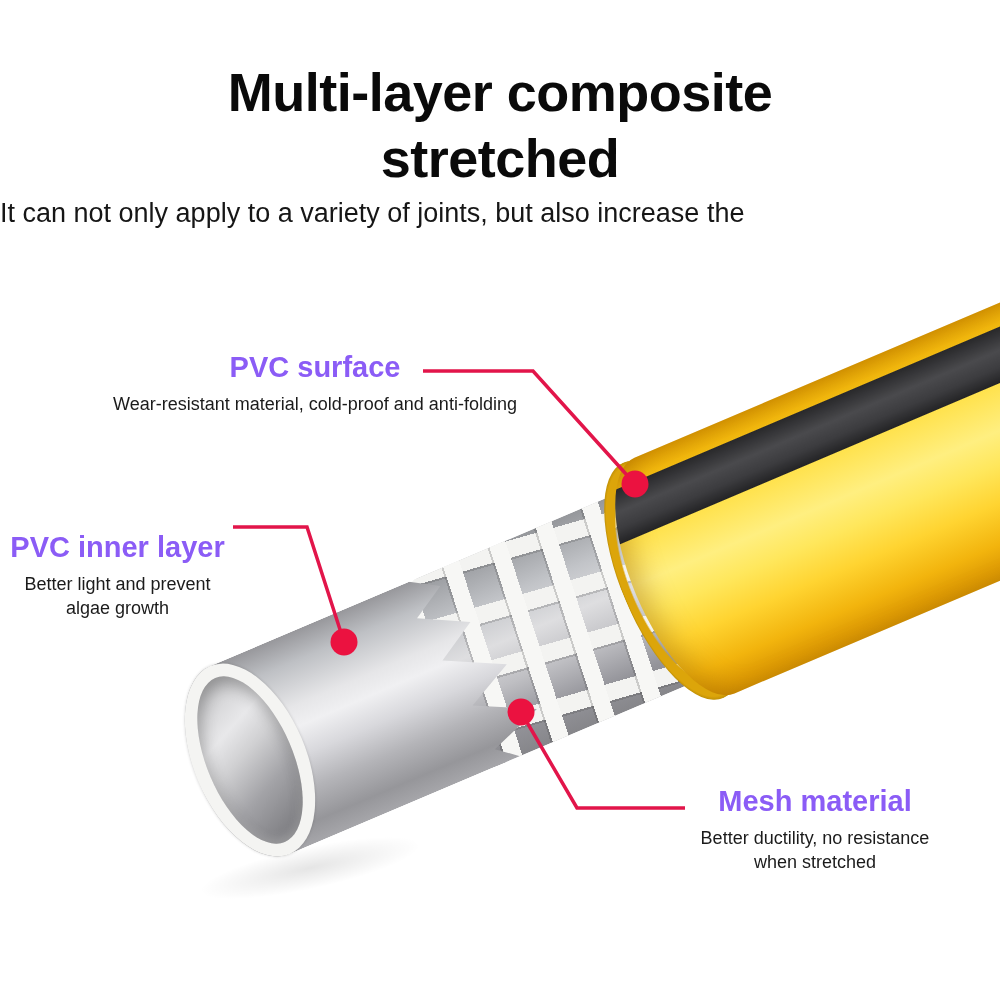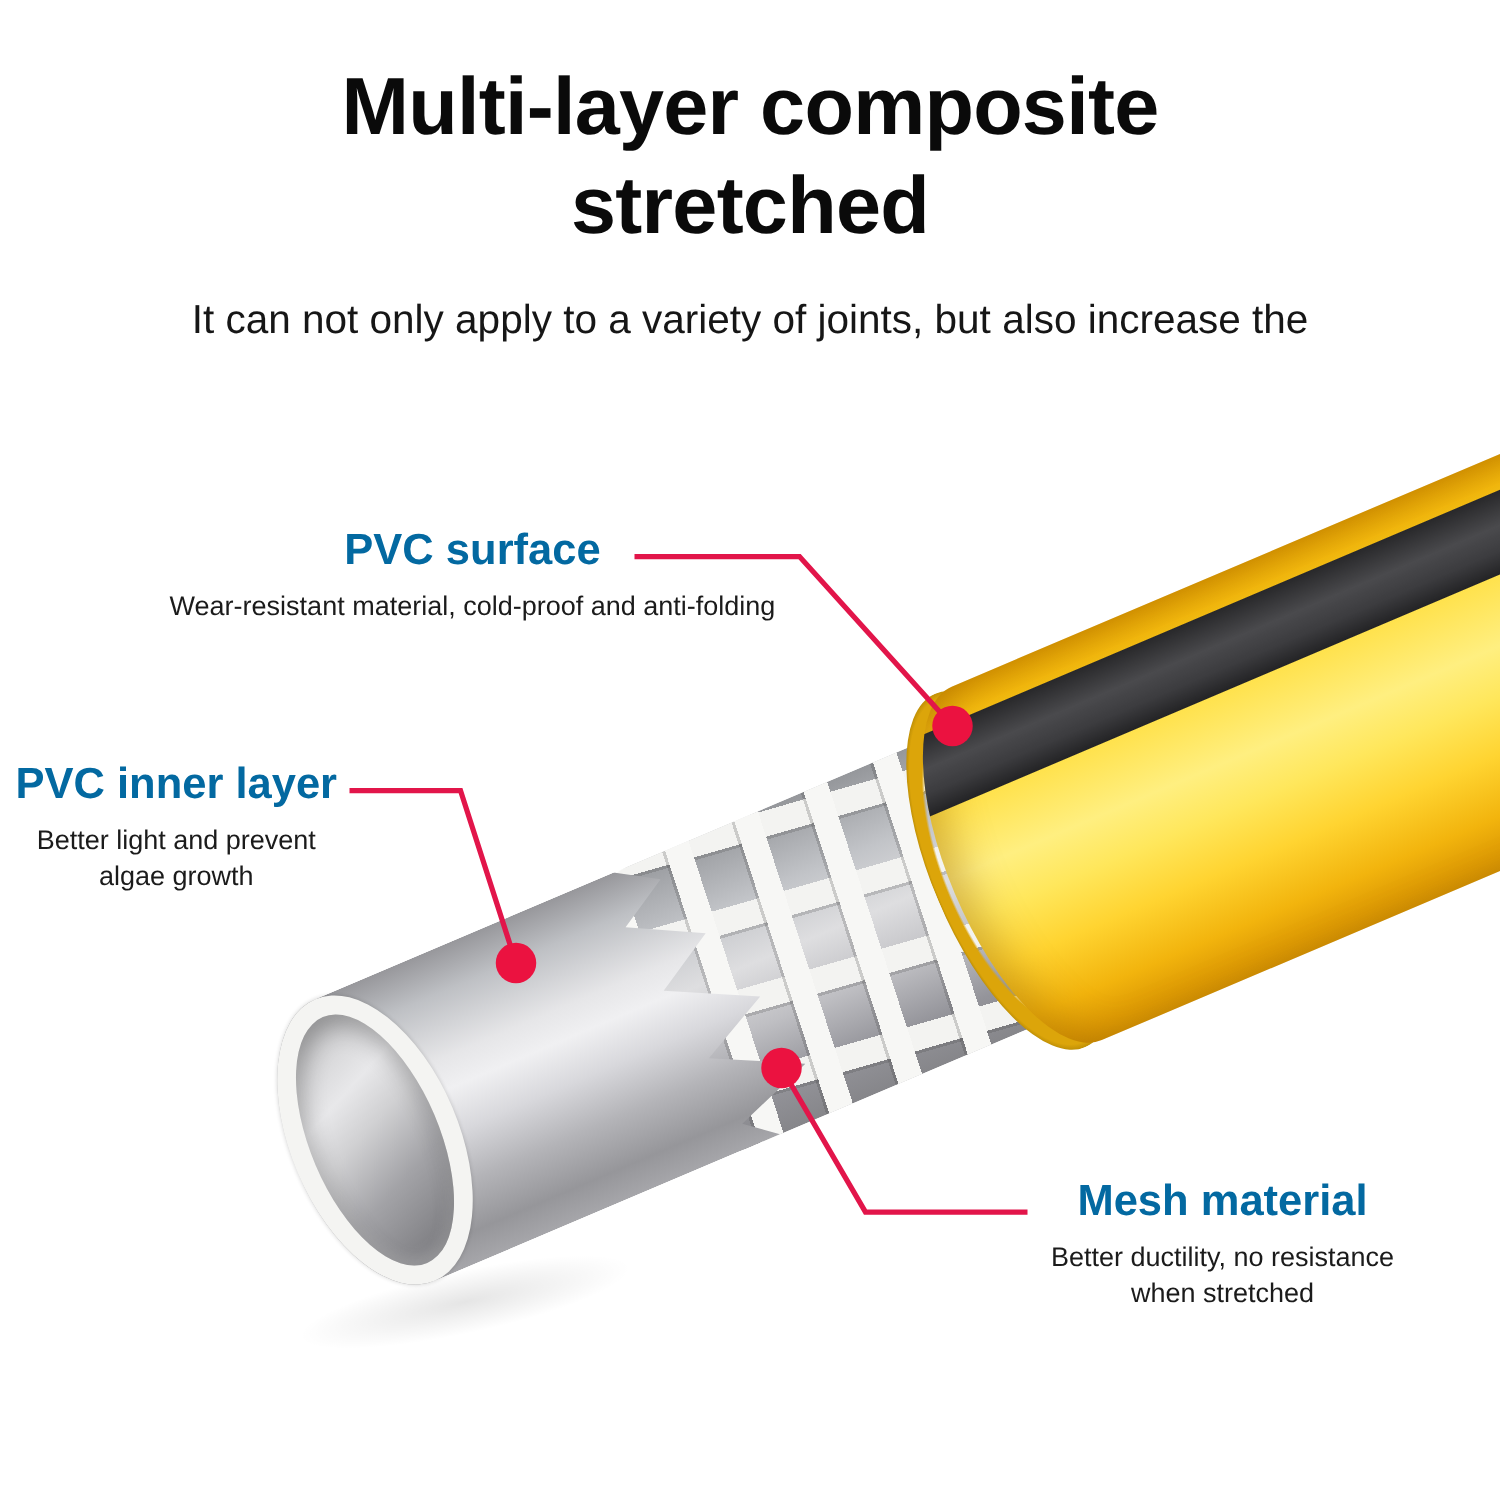--- a/index.html
+++ b/index.html
@@ -2,25 +2,25 @@
 <html style="--callout: #E2154A; --dot: #EB1240;"><head>
 <meta charset="utf-8">
 <style>
   html,body{margin:0;padding:0;background:#ffffff;}
   .page{
     position:relative;width:1000px;height:1000px;overflow:hidden;background:#ffffff;
     font-family:"Liberation Sans",sans-serif;color:#0c0c0c;
   }
   
   .title{
-    position:absolute;left:0;right:0;top:39px;text-align:center;
+    position:absolute;left:0;right:0;top:60px;text-align:center;
     font-size:54px;font-weight:bold;line-height:1.22;color:#0a0a0a;letter-spacing:-0.5px;
   }
   .subtitle{
-    position:absolute;left:0;right:0;top:196px;text-align:center;
+    position:absolute;left:0;right:0;top:196px;text-align:left;
     font-size:27px;line-height:1.28;color:#161616;
   }
   
   .ground-shadow{
     position:absolute;left:160px;top:840px;width:300px;height:56px;border-radius:50%;
     background:radial-gradient(closest-side,rgba(0,0,0,0.10),rgba(0,0,0,0) 75%);
     transform:rotate(-12deg);
   }
   .hose-rot{position:absolute;left:250px;top:760px;width:0;height:0;transform:rotate(-23deg);}
   .hose-rot > div{position:absolute;}
@@ -57,24 +57,24 @@
     background:linear-gradient(180deg,#D79602 0%,#F0B60D 7%,#FBD029 16%,#FFE14A 28%,#FFEF80 46%,#FFE75C 58%,#FFD431 72%,#F2B40D 87%,#DD9A04 96%,#D08F03 100%);
     box-shadow:inset 18px 0 26px -8px rgba(150,95,0,0.38);
   }
   .stripe{
     position:absolute;left:0;right:0;top:22px;height:52px;
     background:linear-gradient(180deg,#28282A 0%,#4A4A4D 42%,#3C3C3F 72%,#232325 100%);
     filter:blur(0.5px);
   }
   
   .co{position:absolute;text-align:center;}
-  .co .co-title{font-size:29px;font-weight:bold;color:#0369a1;line-height:1.1;margin:0 0 9px 0;}
+  .co .co-title{font-size:29px;font-weight:bold;color:#8b5cf6;line-height:1.1;margin:0 0 9px 0;}
   .co .co-line{font-size:18px;line-height:1.32;color:#1b1b1b;}
   #co-surface{left:85px;top:352px;width:460px;}
-  #co-inner{left:0px;top:508px;width:235px;}
+  #co-inner{left:0px;top:532px;width:235px;}
   #co-mesh{left:660px;top:786px;width:310px;}
   
   .overlay{position:absolute;left:0;top:0;width:1000px;height:1000px;pointer-events:none;}
   .overlay polyline{fill:none;stroke:var(--callout,#E2154A);stroke-width:3.5;}
   .overlay circle{fill:var(--dot,#EB1240);stroke:none;}
 </style>
 </head>
 <body>
 
 <div class="page">

